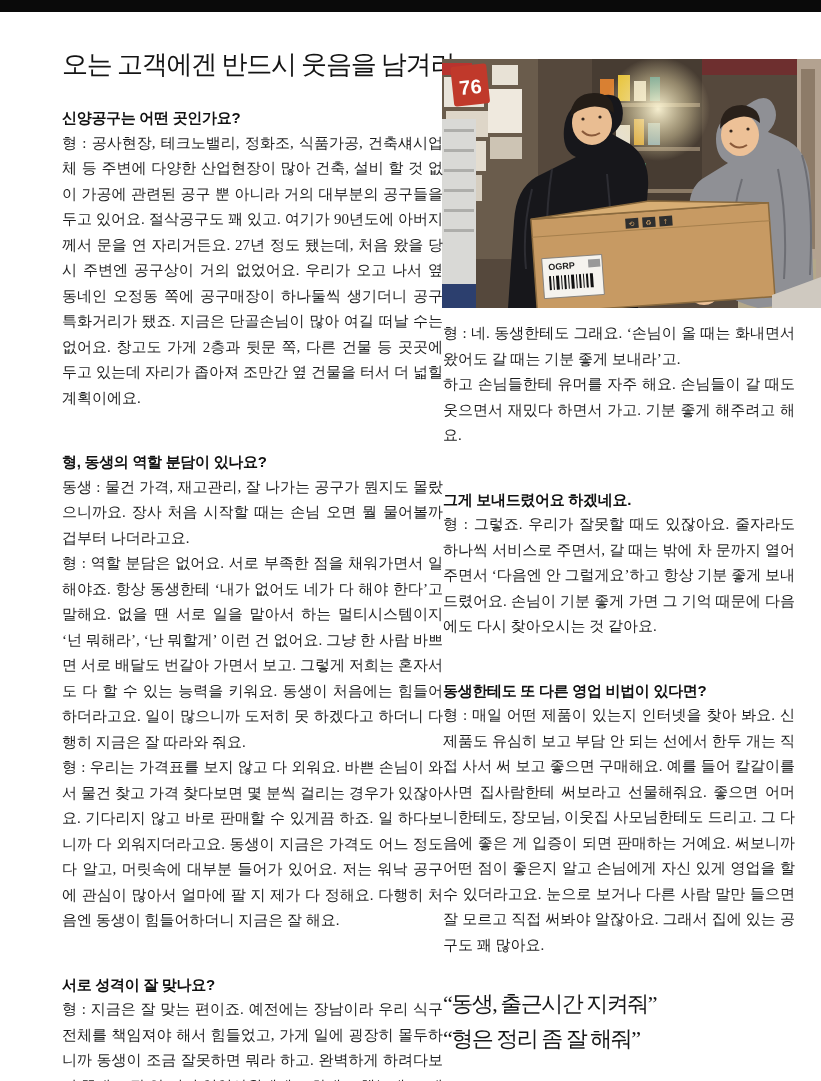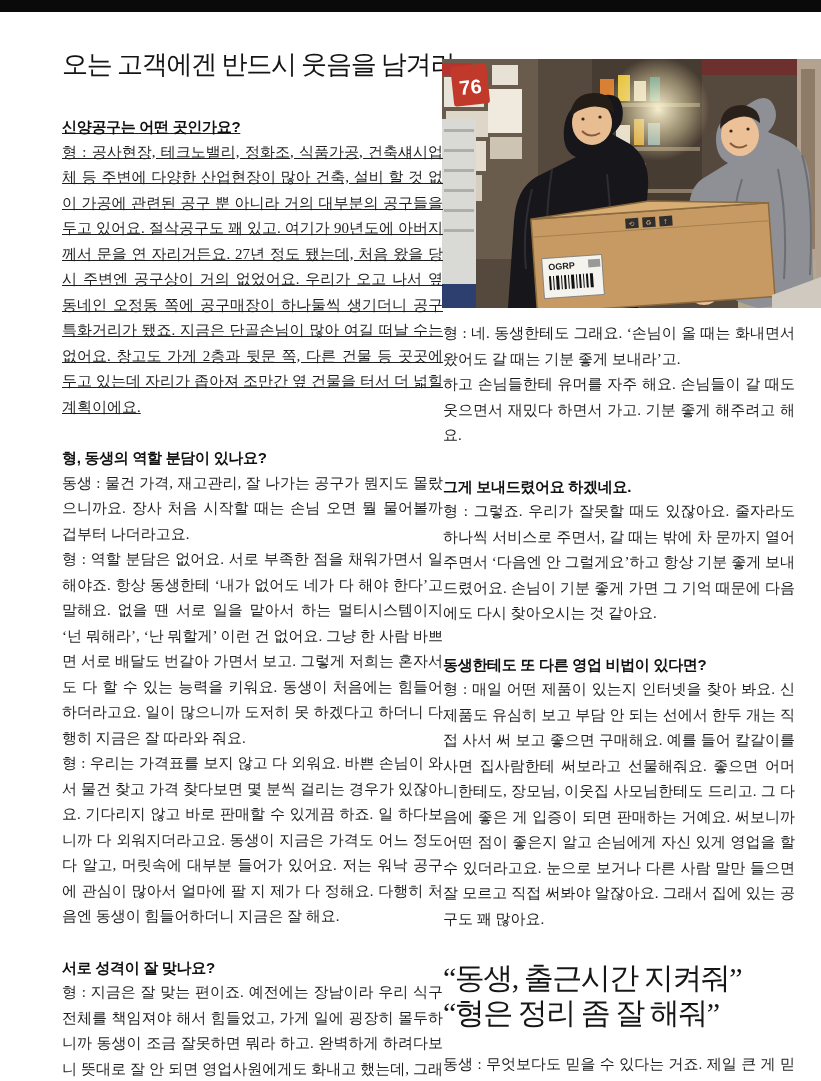--- a/index.html
+++ b/index.html
@@ -41,27 +41,27 @@
   .col p { margin:0; }
   .col h3 {
     margin:0;
     font-size:15px; line-height:25.5px;
     font-weight:bold;
     color:#101010;
     font-family:"Liberation Sans", sans-serif;
     letter-spacing:-0.3px;
     text-align:left;
   }
-  .col section { margin-top:25px; }
-  .col-left section:first-child { margin-top:16px;text-decoration:underline; }
+  .col section { margin-top:38px; }
+  .col-left section:first-child { margin-top:7px; }
 
   .pullquote {
     margin-top:28px; margin-bottom:22px;
     font-family:"Liberation Serif", serif;
-    font-size:30px; line-height:35px;
+    font-size:22px; line-height:35px;
     font-weight:500; letter-spacing:-1.5px;
     color:#161616;
     text-align:left;
     word-break:keep-all;
   }
 
   .photo {
     position:absolute; left:442px; top:59px;
     width:379px; height:249px;
     background:#5f5246;

